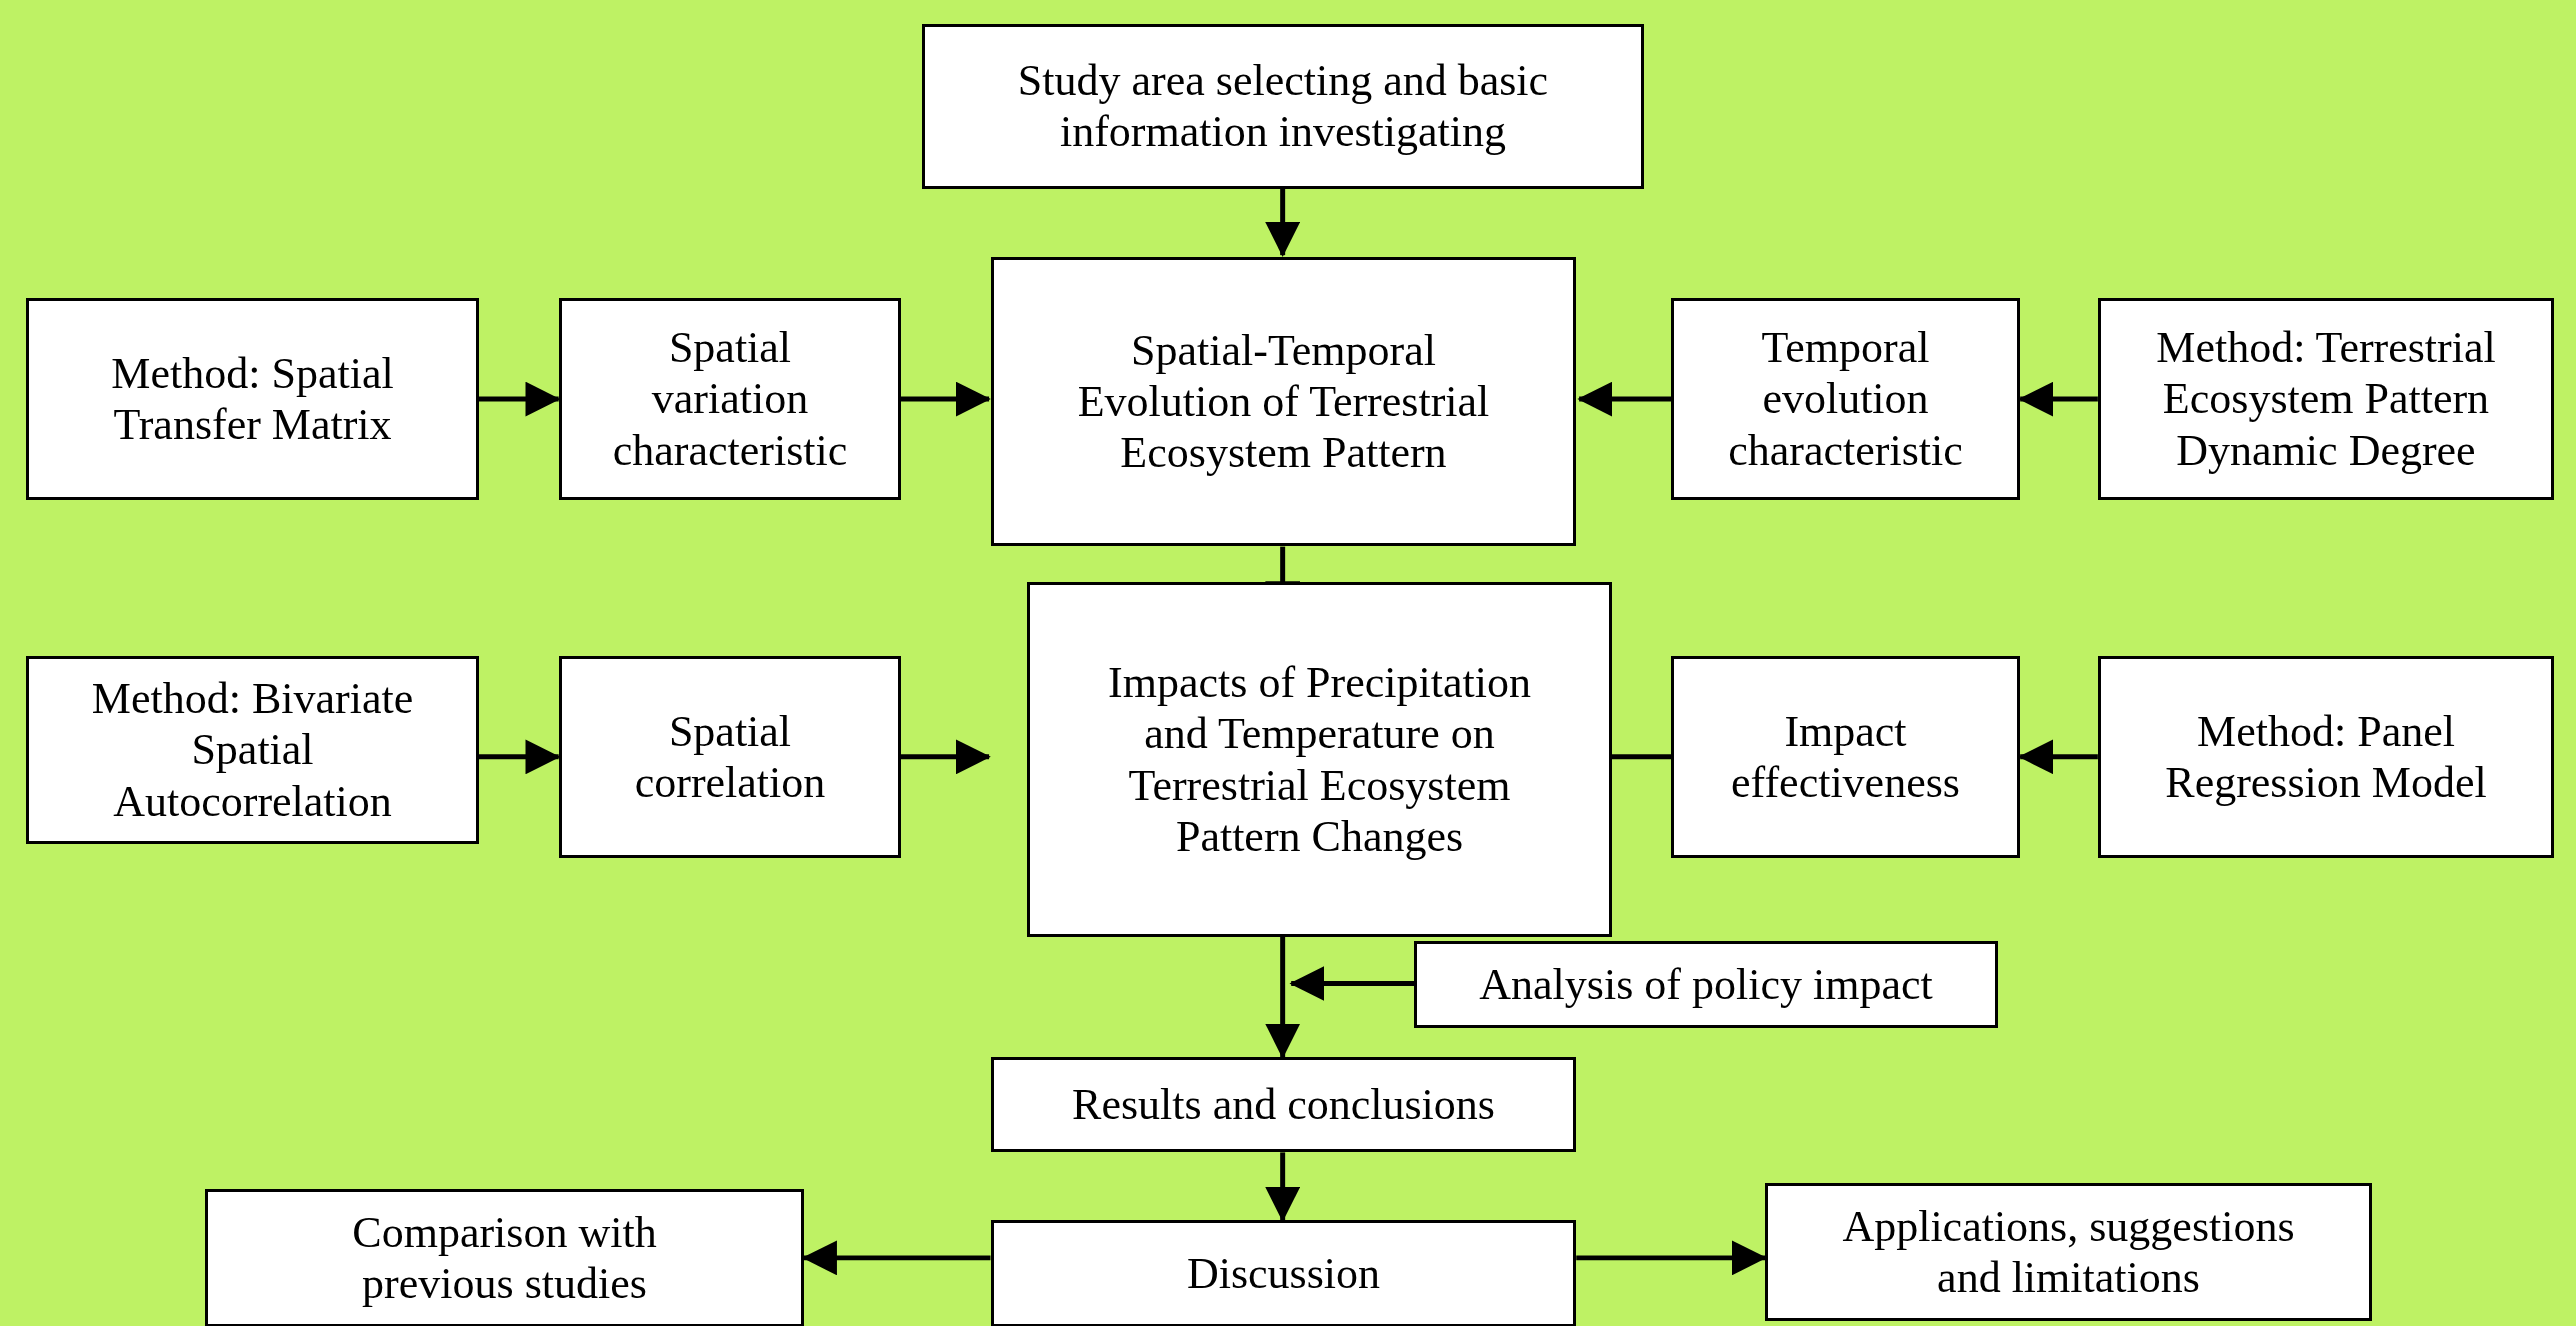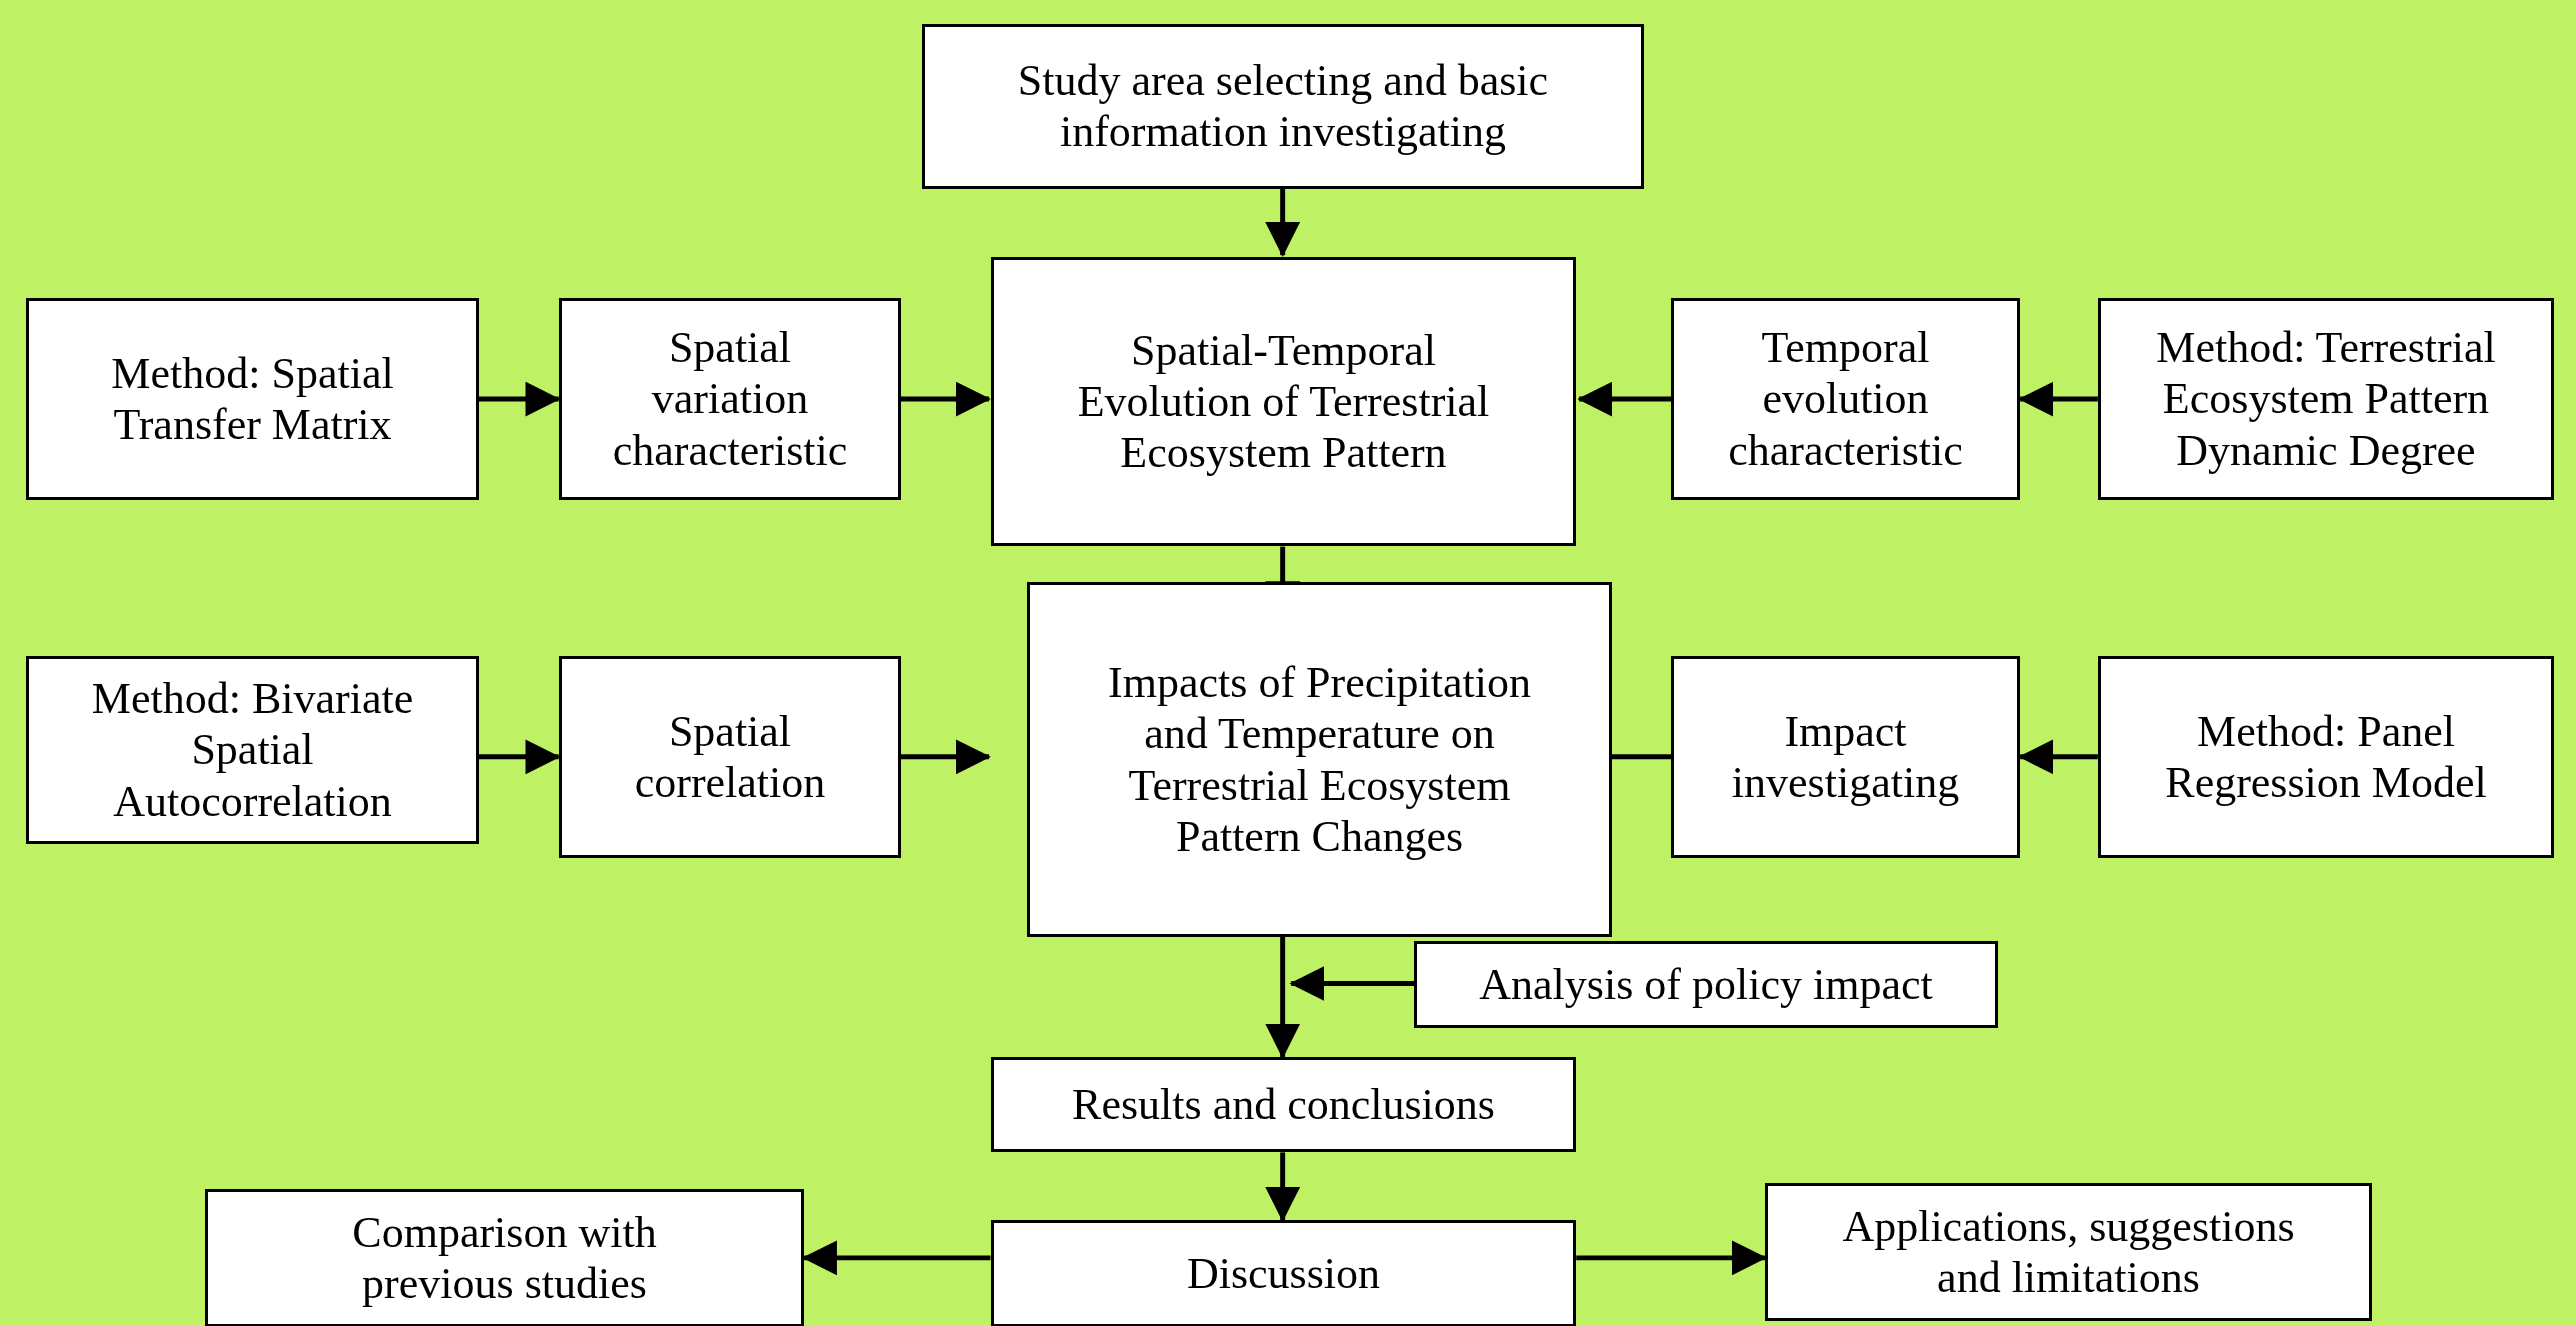--- a/index.html
+++ b/index.html
@@ -142,21 +142,21 @@
 
   <div class="node wide" style="left:991px; top:582px; width:585px; height:355px;margin-left:36px;">
     <span class="label">Impacts of Precipitation
 and Temperature on
 Terrestrial Ecosystem
 Pattern Changes</span>
   </div>
 
   <div class="node" style="left:1671px; top:656px; width:349px; height:202px;">
     <span class="label">Impact
-investigating</span>
+effectiveness</span>
   </div>
 
   <div class="node" style="left:2098px; top:656px; width:456px; height:202px;">
     <span class="label">Method: Panel
 Regression Model</span>
   </div>
 
   <div class="node" style="left:1414px; top:941px; width:584px; height:87px;">
     <span class="label">Analysis of policy impact</span>
   </div>

